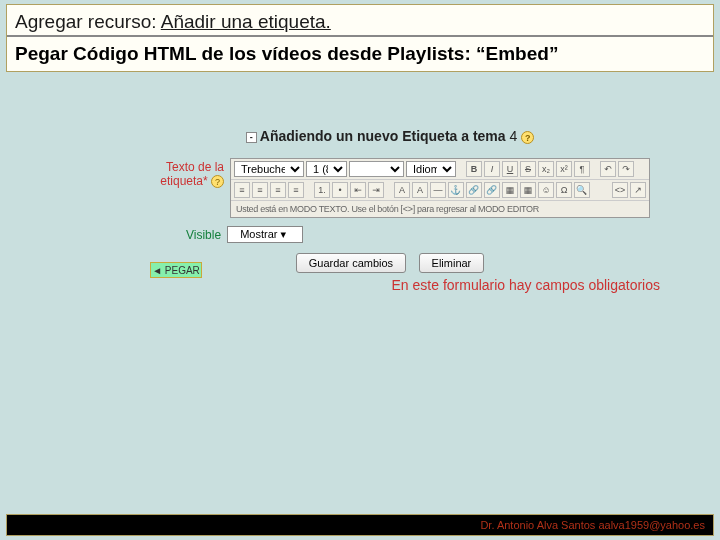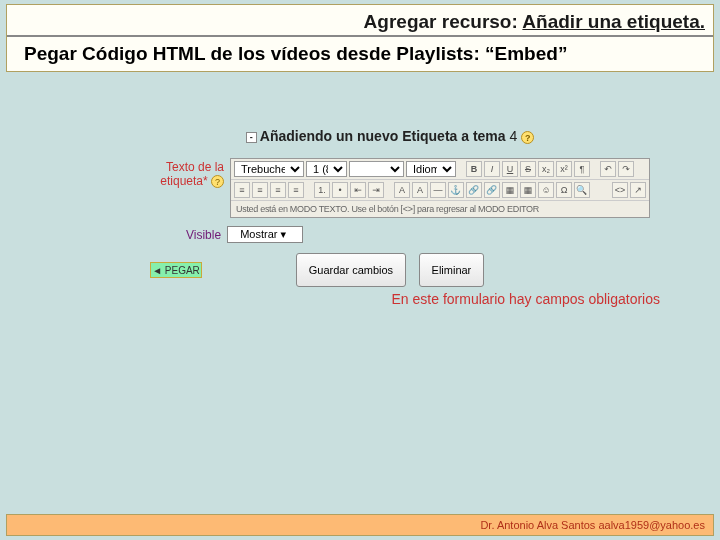--- a/index.html
+++ b/index.html
@@ -11,32 +11,31 @@
     background: #c9dfde;
     position: relative;
     overflow: hidden;
   }
   .header-box {
     background: #fffef6;
     border: 1px solid #b0a060;
     margin: 4px 6px;
   }
   .title-line {
-    text-align: right;
-    font-weight: bold;
+    font-weight: normal;
     font-size: 19px;
     color: #1a1a1a;
     padding: 6px 8px 2px;
     border-bottom: 2px solid #888;
   }
   .title-line .u { text-decoration: underline; }
   .sub-line {
     font-weight: bold;
     font-size: 19px;
-    padding: 6px 17px;
+    padding: 6px 8px;
   }
   .content {
     position: absolute;
     left: 120px;
     top: 128px;
     width: 540px;
   }
   .form-title {
     font-weight: bold;
     font-size: 14px;
@@ -160,59 +159,59 @@
     filter: blur(0.3px);
   }
   .visible-row {
     display: flex;
     align-items: center;
     margin-top: 8px;
     margin-left: 66px;
   }
   .visible-label {
     font-size: 12px;
-    color: #701a75;
+    color: #15803d;
     margin-right: 6px;
     filter: blur(0.3px);
   }
   .visible-sel {
     border: 1px solid #888;
     background: #fff;
     font-size: 11px;
     padding: 1px 16px 1px 12px;
     position: relative;
     filter: blur(0.3px);
   }
   .button-row {
     text-align: center;
     margin-top: 10px;
   }
   .form-btn {
     border: 1px solid #888;
     border-radius: 3px;
     background: linear-gradient(#fdfdfd, #e6e6e6);
     font-size: 11px;
-    padding: 10px 12px;
+    padding: 3px 12px;
     margin: 0 4px;
     cursor: pointer;
     filter: blur(0.4px);
   }
   .req-msg {
     font-size: 14px;
     color: #c33;
     text-align: right;
     margin-top: 4px;
     filter: blur(0.5px);
   }
   .footer {
     position: absolute;
     left: 6px;
     right: 6px;
     bottom: 4px;
-    background: #fdba74;
+    background: #000000;
     border: 1px solid #b0a060;
     padding: 4px 8px;
     font-size: 11px;
     color: #b03018;
     text-align: right;
   }
   .ico-collapse {
     display:inline-block;
     width:11px;height:11px;
     border:1px solid #888;

